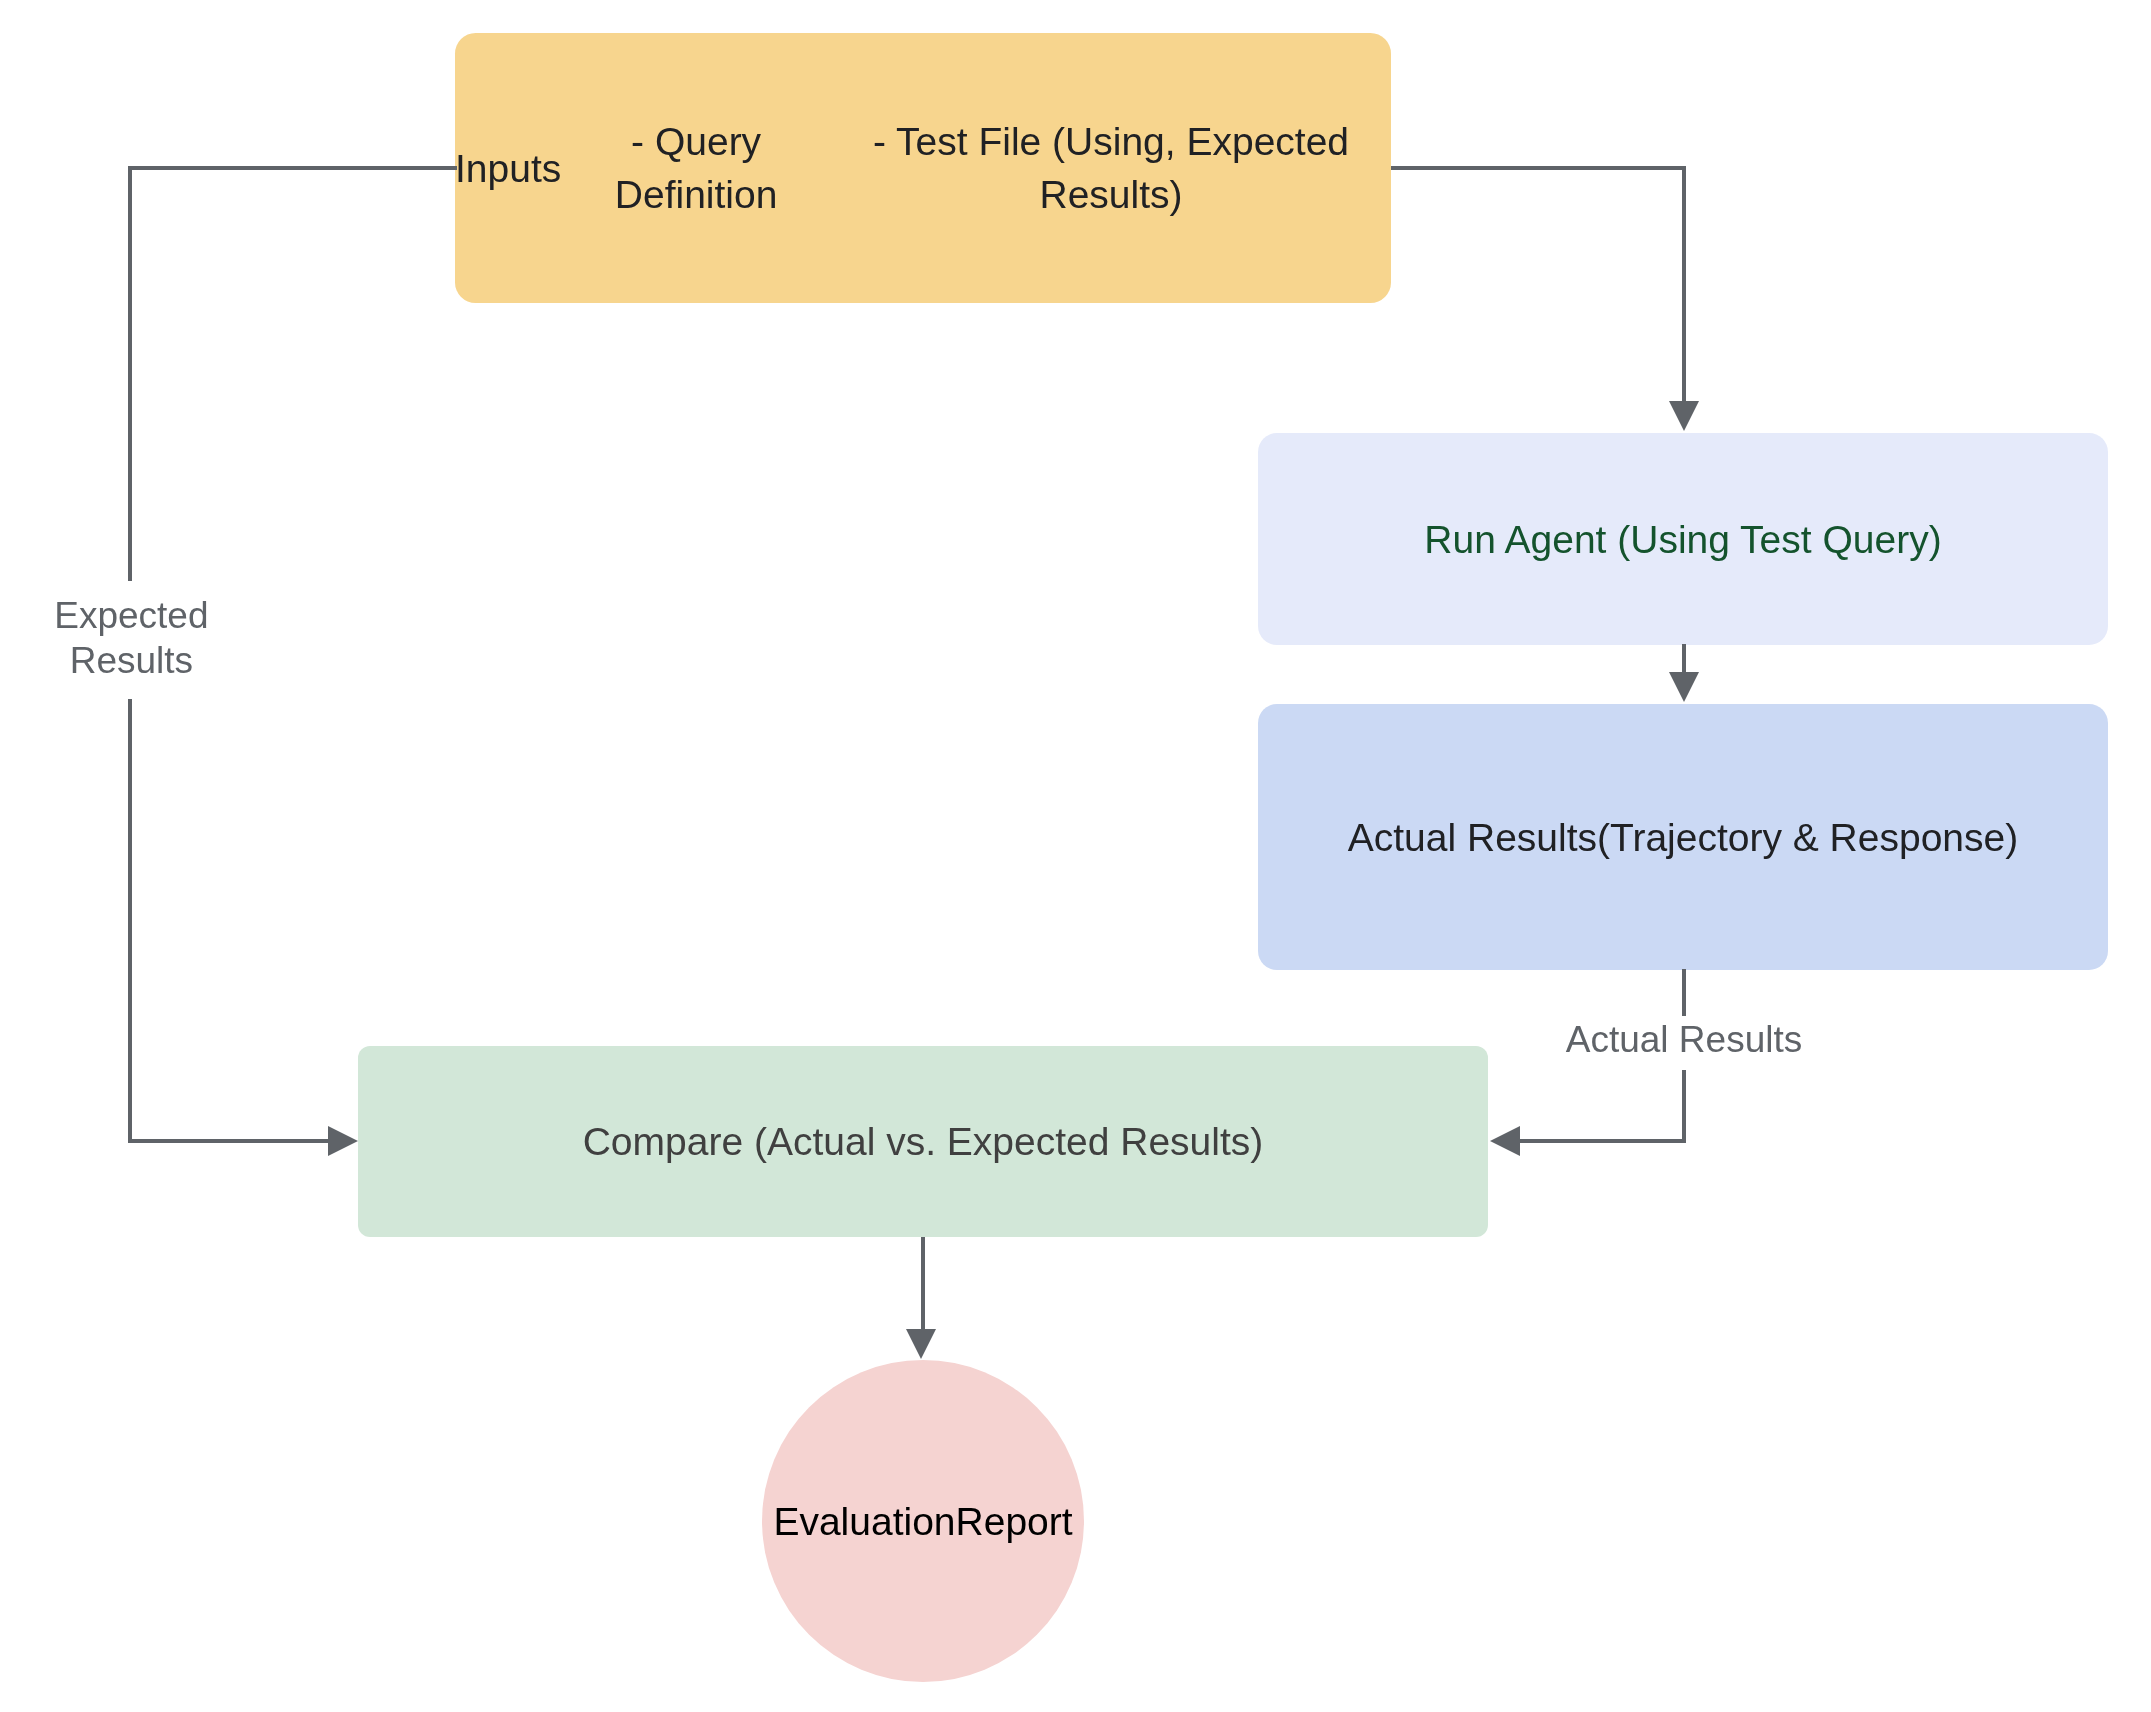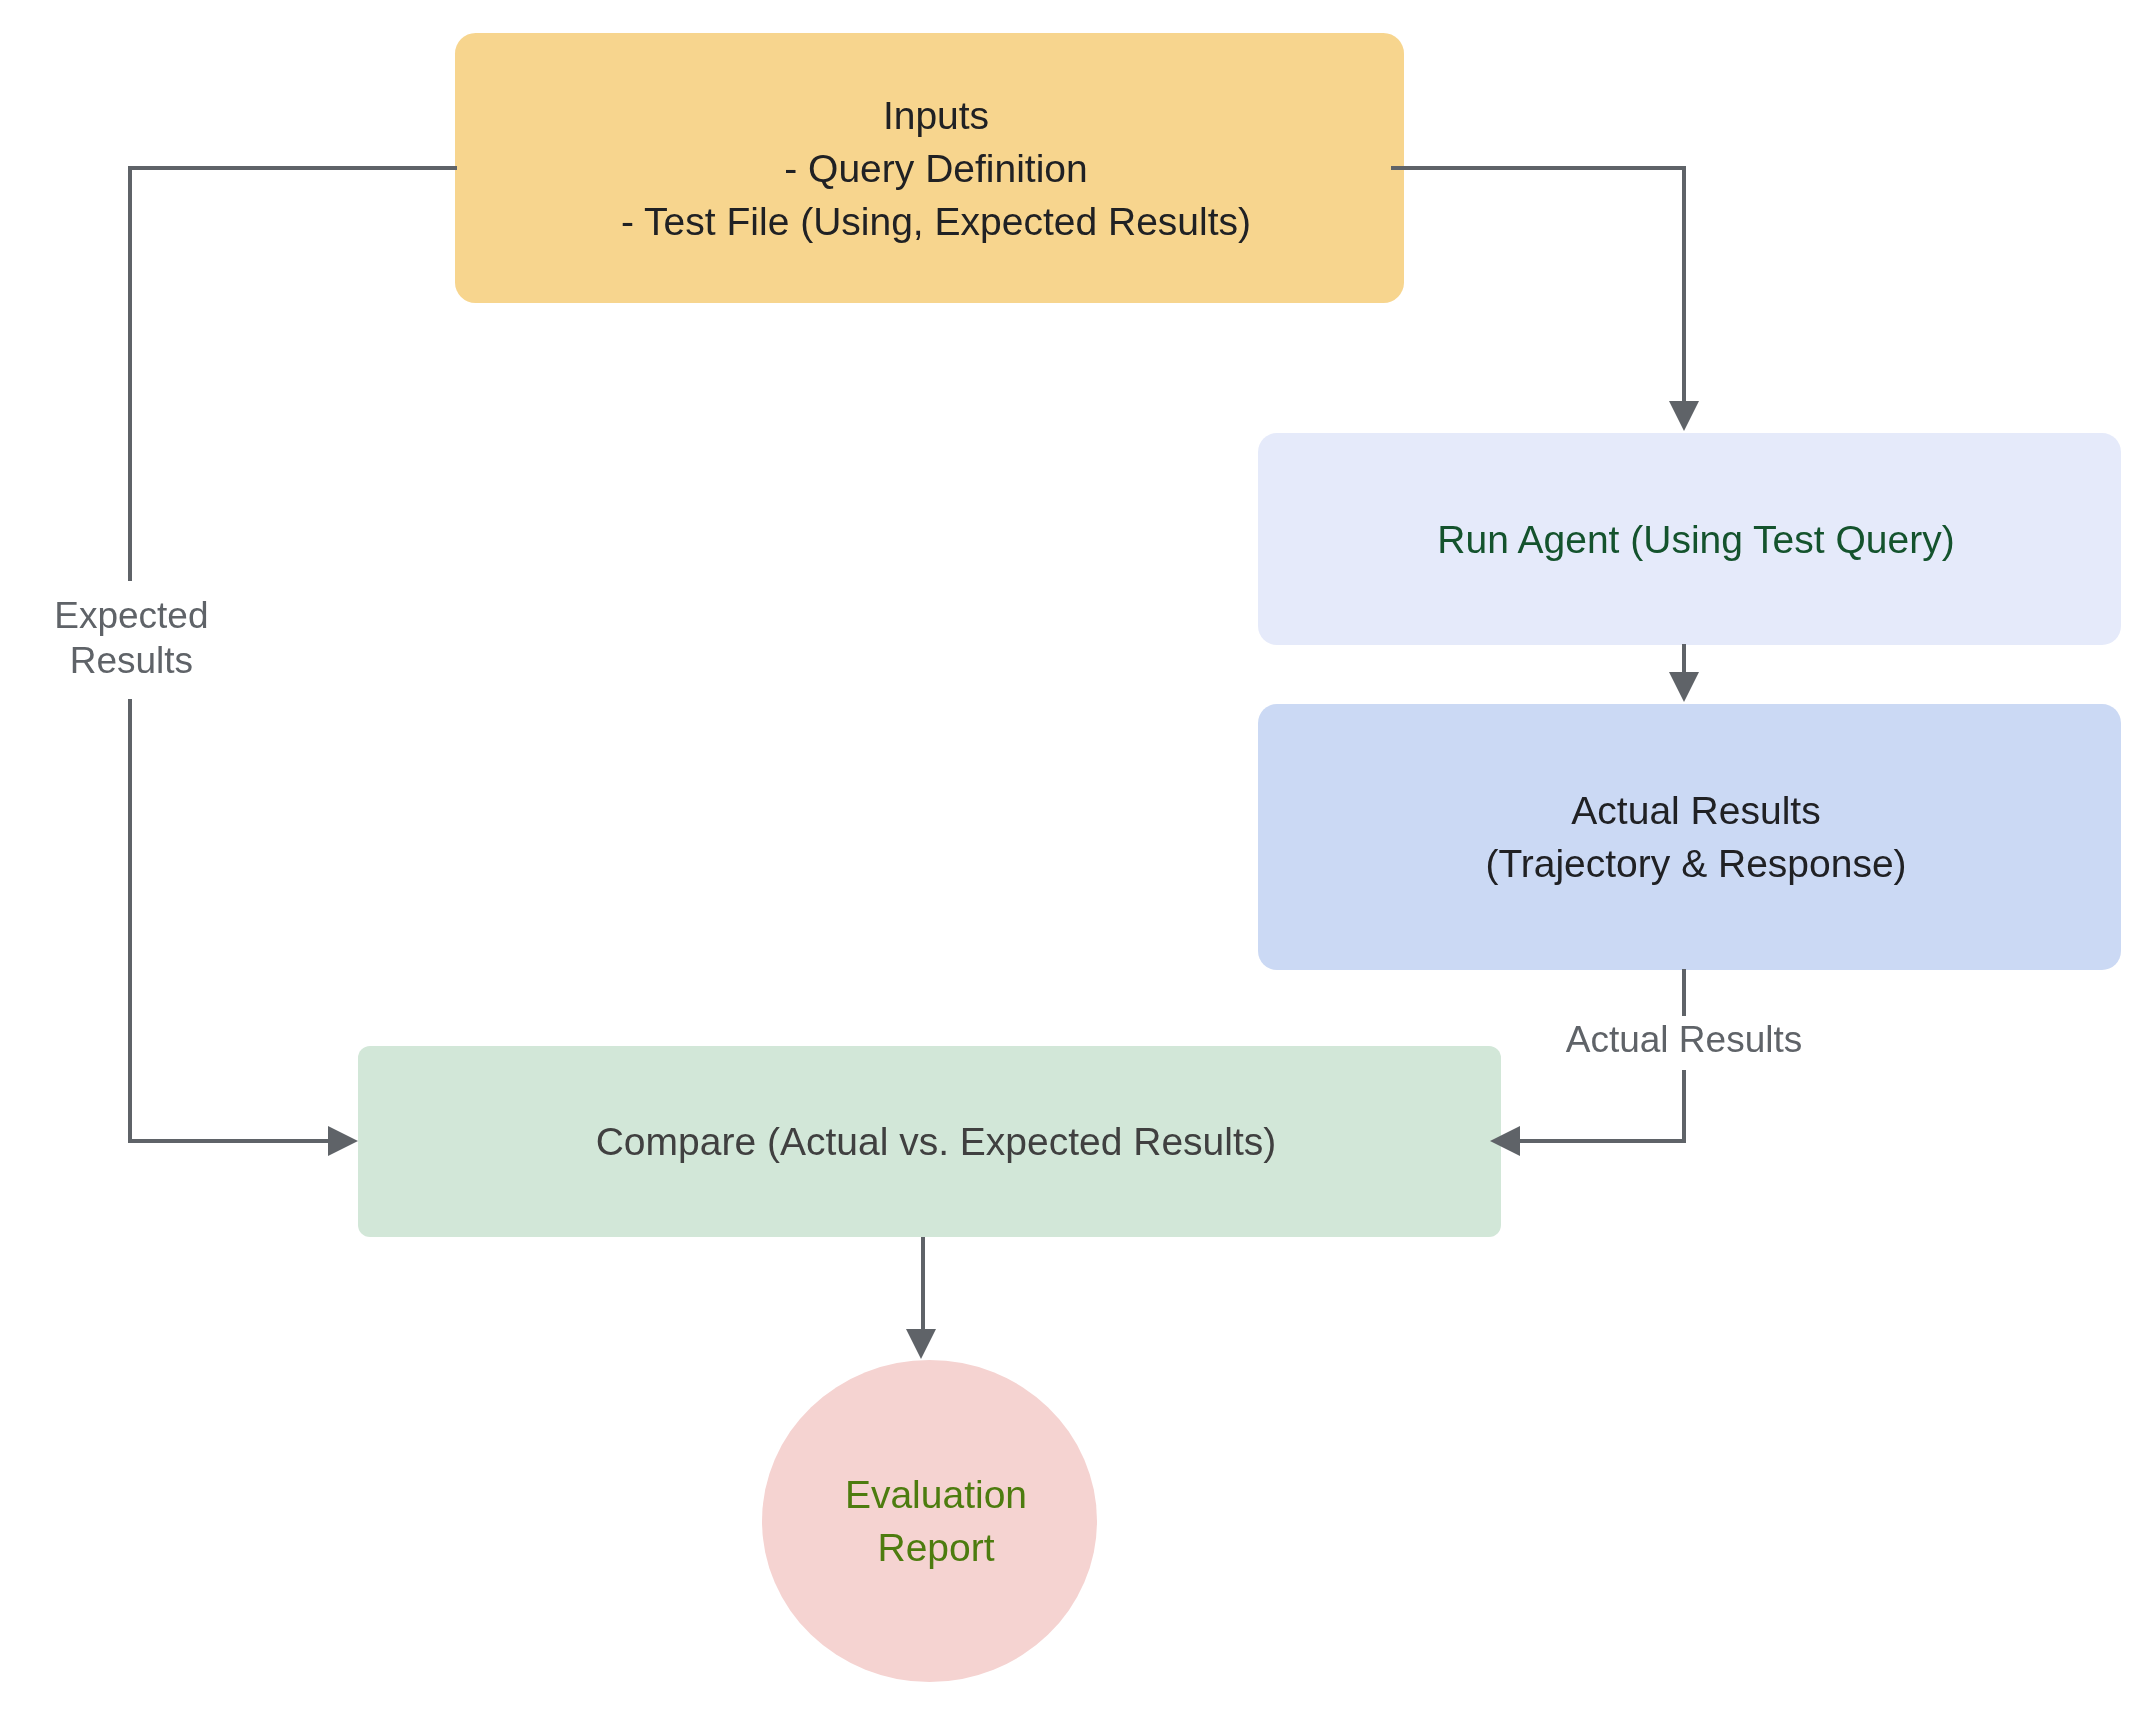--- a/index.html
+++ b/index.html
@@ -9,27 +9,26 @@
   }
   .canvas {
     position: relative;
     width: 2151px;
     height: 1713px;
     overflow: hidden;
   }
   .node {
     position: absolute;
     display: flex;
-    flex-direction: column;
+    flex-direction: row;
     align-items: center;
     justify-content: center;
     text-align: center;
     font-size: 39px;
     line-height: 53px;
-    padding-left: 13px;
   }
   .rounded { border-radius: 20.6px; }
   .circle  { border-radius: 50%; }
   .seg { position: absolute; }
   .arrow { position: absolute; width: 0; height: 0; }
   .arrow.right { border-top: 15px solid transparent; border-bottom: 15px solid transparent; border-left: 30px solid transparent; }
   .arrow.left  { border-top: 15px solid transparent; border-bottom: 15px solid transparent; border-right: 30px solid transparent; }
   .arrow.down  { border-left: 15px solid transparent; border-right: 15px solid transparent; border-top: 30px solid transparent; }
   .edge-label {
     position: absolute;
@@ -56,21 +55,21 @@
 
   <div class="node rounded" style="left: 1258px; top: 704px; width: 850px; height: 266px; border-radius: 19px; background-color: rgb(203, 217, 244); color: rgb(32, 33, 36);">
     <span class="node-line">Actual Results</span>
     <span class="node-line">(Trajectory &amp; Response)</span>
   </div>
 
   <div class="node rounded" style="left: 358px; top: 1046px; width: 1130px; height: 191px; border-radius: 12px; background-color: rgb(210, 231, 216); color: #404040;">
     <span class="node-line">Compare (Actual vs. Expected Results)</span>
   </div>
 
-  <div class="node circle" style="left: 762px; top: 1360px; width: 322px; height: 322px; background-color: rgb(245, 211, 209); color: #4d7c0f;">
+  <div class="node circle" style="left: 762px; top: 1360px; width: 322px; height: 322px; background-color: rgb(245, 211, 209); color: #000000;">
     <span class="node-line">Evaluation</span>
     <span class="node-line">Report</span>
   </div>
 
   <div class="seg" style="left: 128px; top: 166px; width: 329px; height: 3.7px; background-color: rgb(95, 99, 104);"></div>
   <div class="seg" style="left: 128px; top: 166px; width: 3.7px; height: 415px; background-color: rgb(95, 99, 104);"></div>
   <div class="edge-label" style="left: 9.4px; top: 593px; width: 244px; color: rgb(95, 99, 104);">
     <span class="node-line">Expected</span>
     <span class="node-line">Results</span>
   </div>

